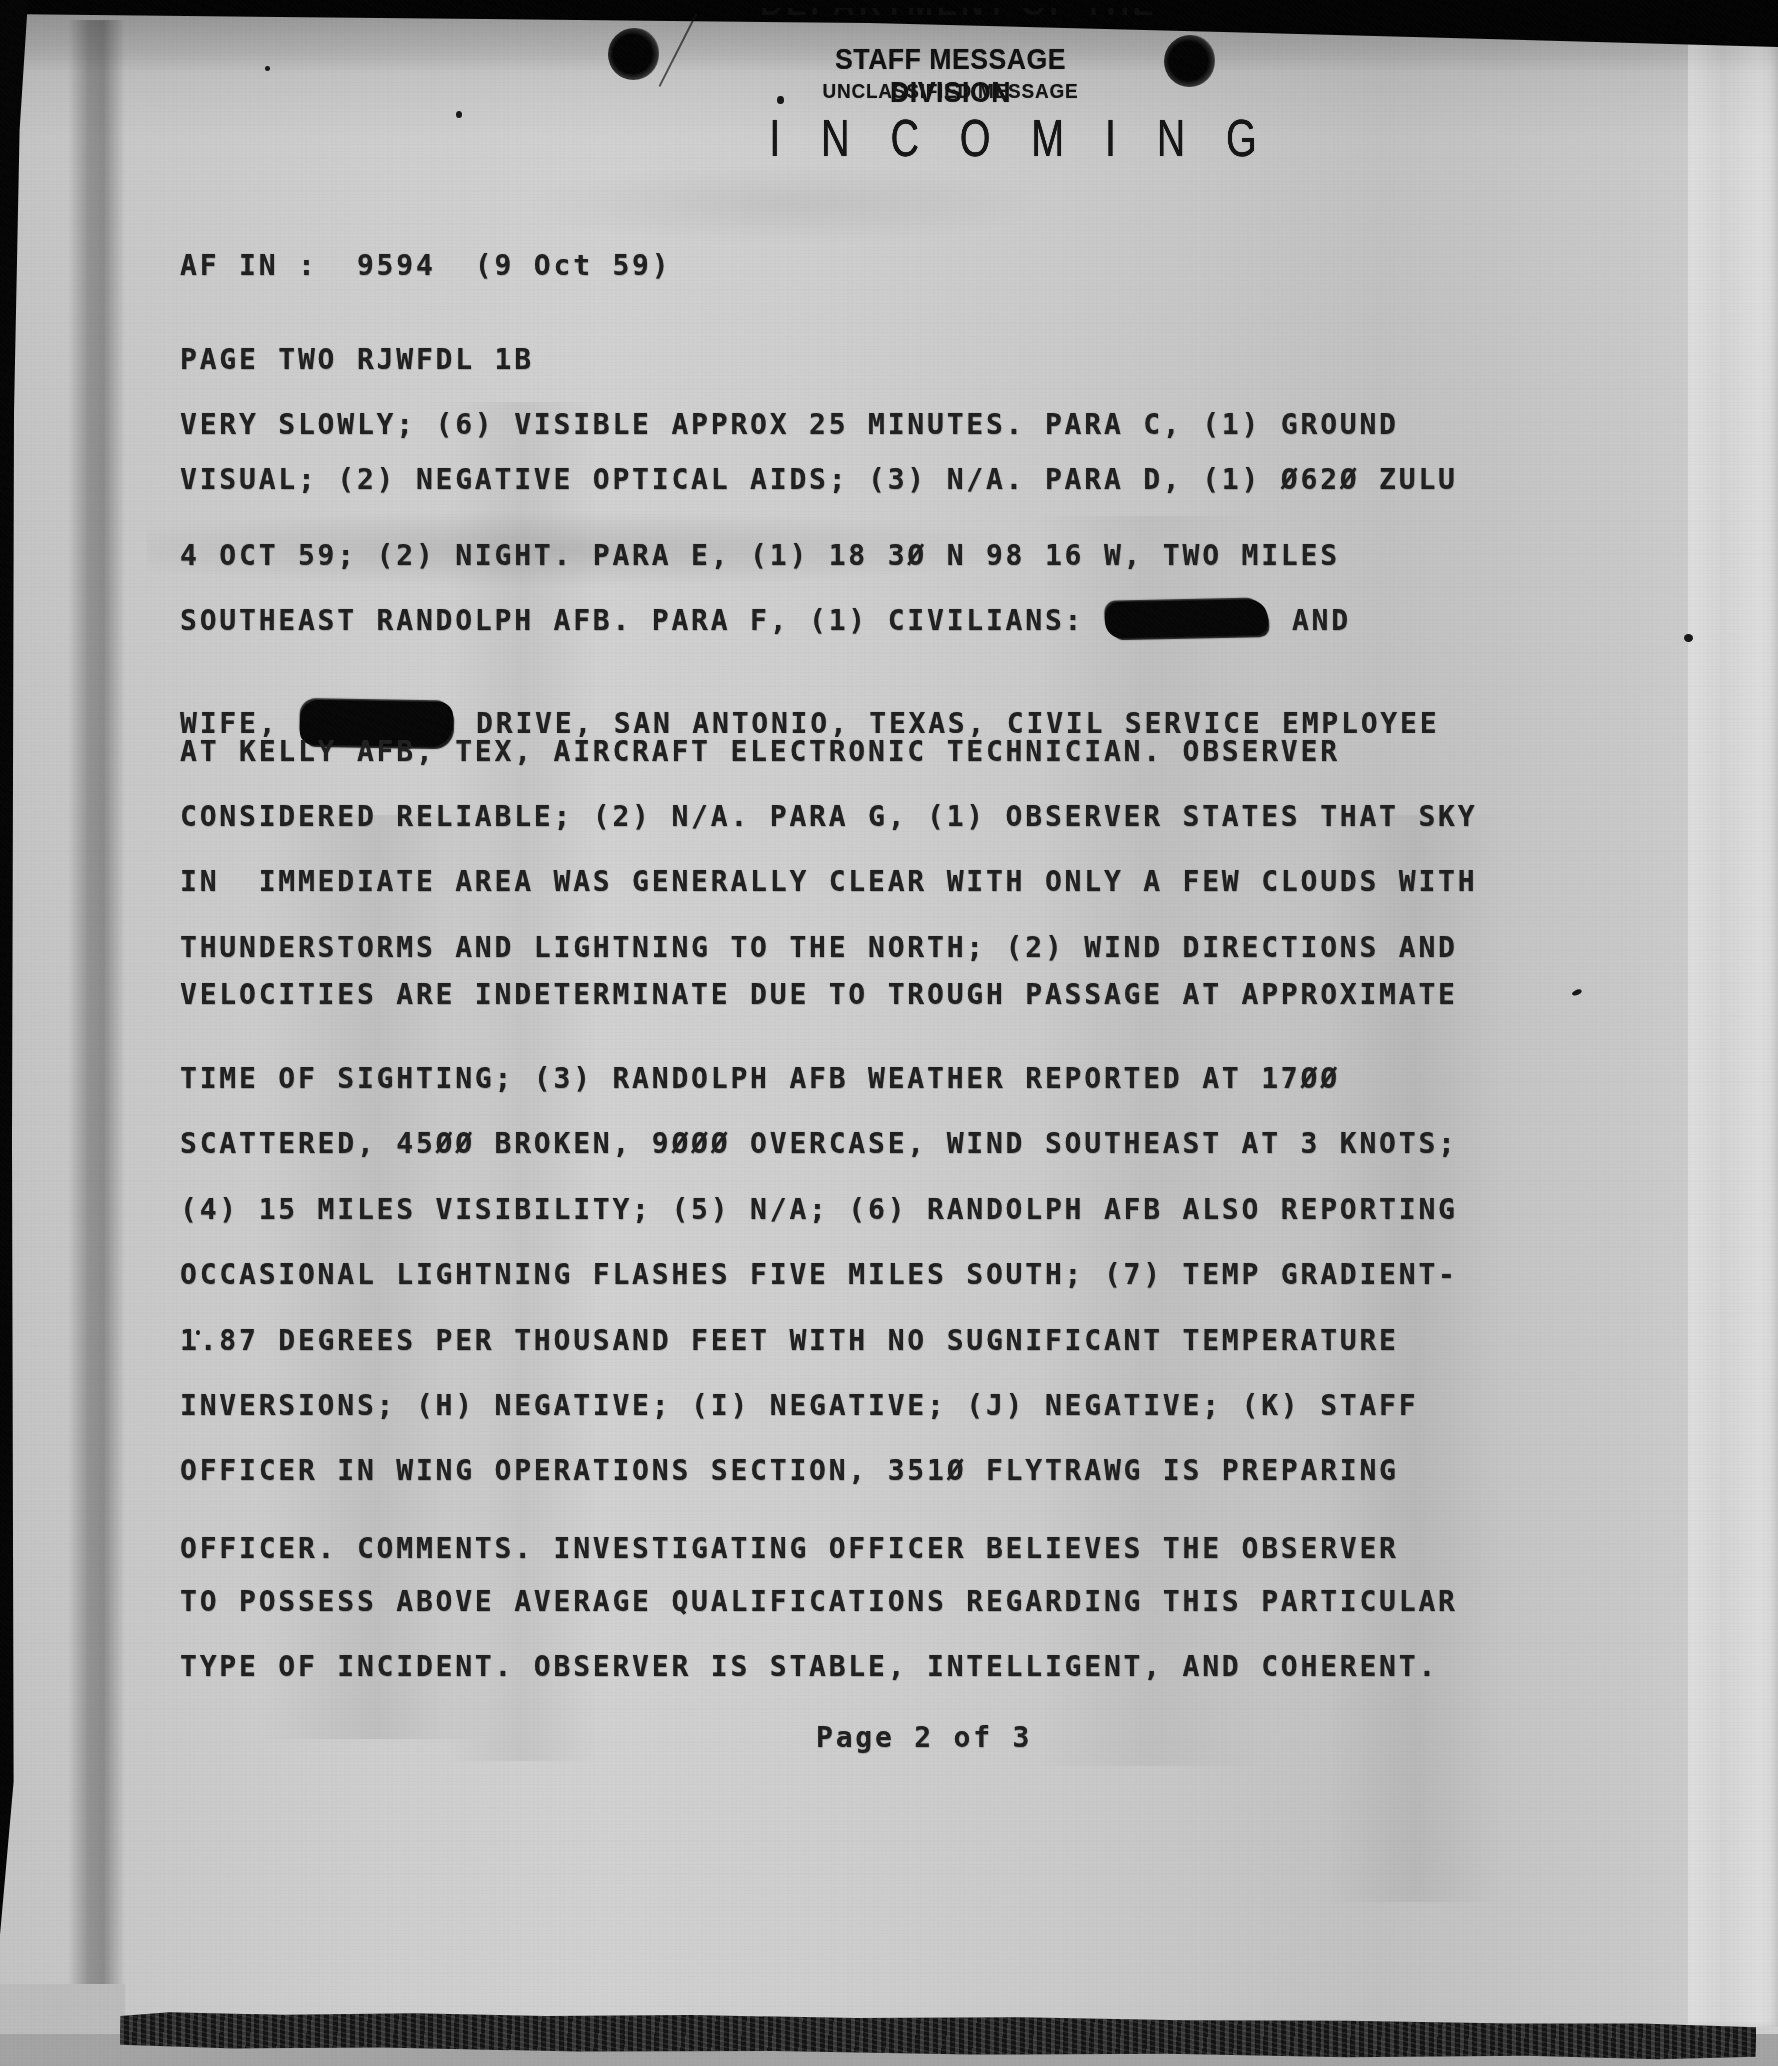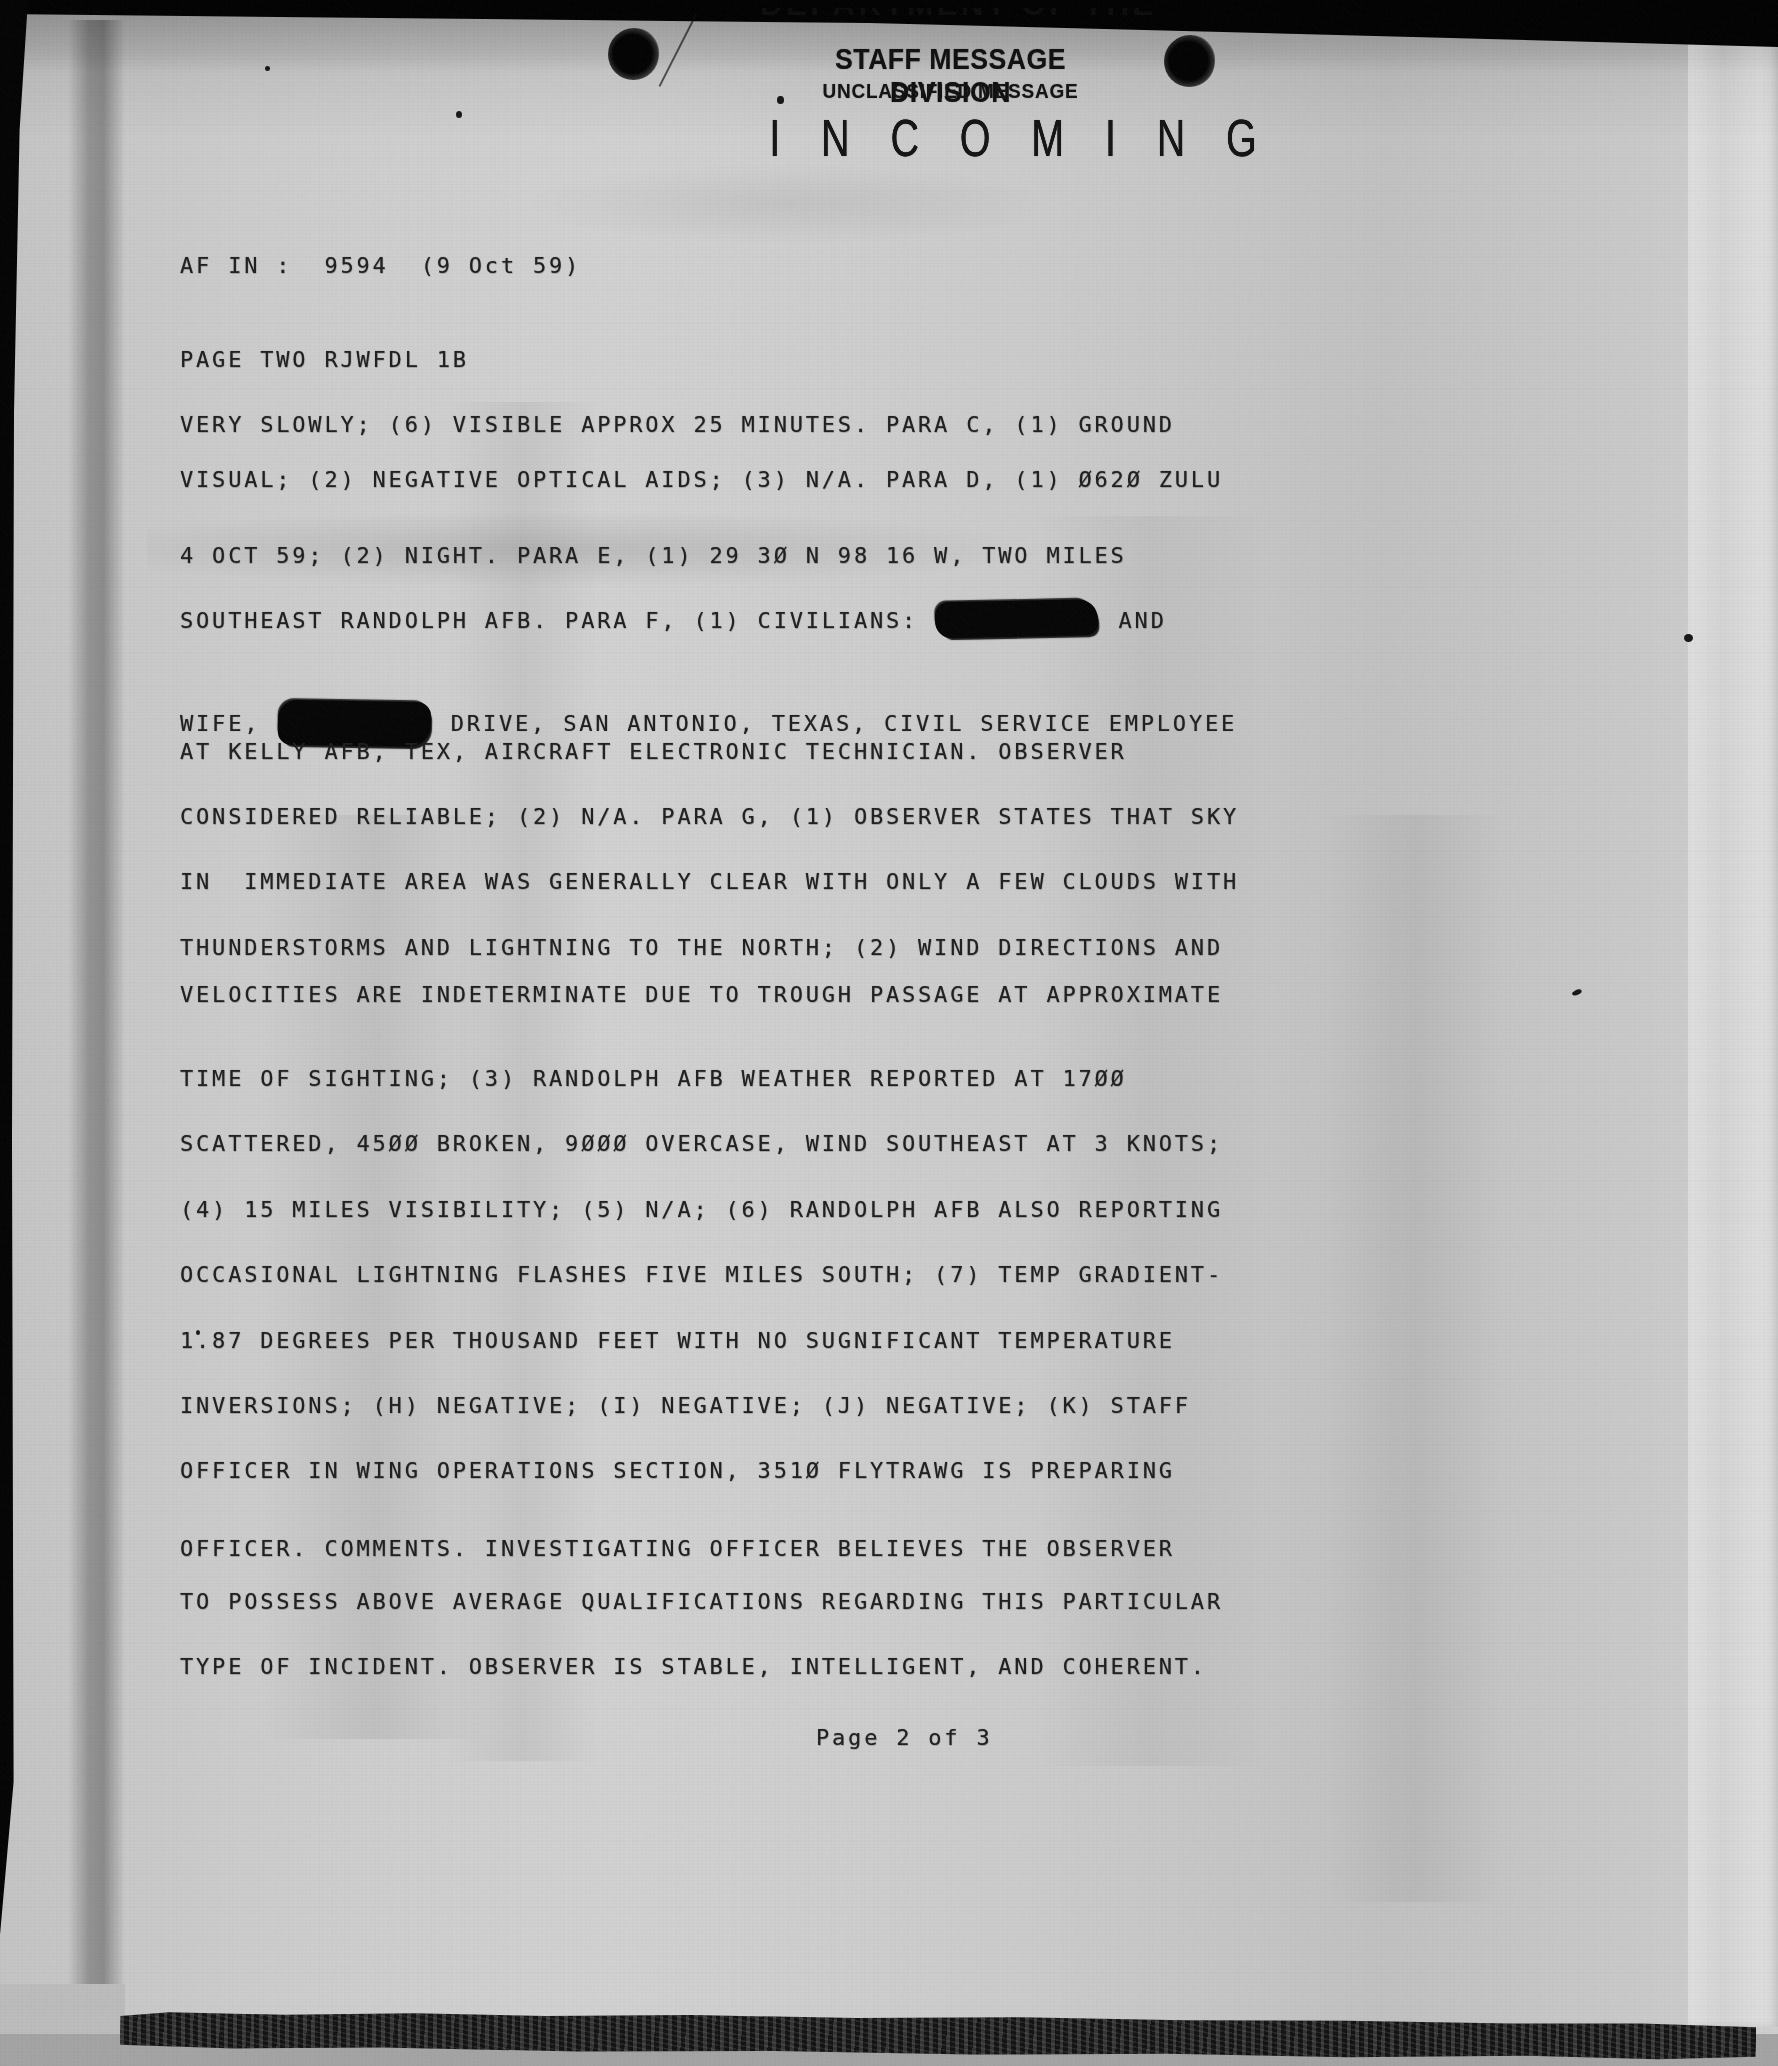--- a/index.html
+++ b/index.html
@@ -91,21 +91,21 @@
     position:absolute;left:712px;top:108px;width:478px;text-align:center;
     font-family:"Liberation Sans",sans-serif;font-weight:400;font-size:52px;
     letter-spacing:19.6px;color:#161616;transform:scaleX(.76);
     text-shadow:0 0 1.1px rgba(10,10,10,.55), 0 0 0.5px #000;
     white-space:nowrap;
   }
 
   
   .tw{
     position:absolute;left:180px;white-space:pre;
-    font-family:"DejaVu Sans Mono",monospace;font-weight:400;font-size:22px;
+    font-family:"DejaVu Sans Mono",monospace;font-weight:700;font-size:28px;
     letter-spacing:2.8px;color:#212121;line-height:39px;
     text-shadow:0 0 1.1px rgba(28,28,28,.45), 0.5px 0.5px 0.5px rgba(28,28,28,.18);
     filter:blur(0.2px);
   }
   .redaction{
     display:inline-block;vertical-align:middle;background:#080808;
     box-shadow:3.3px 4.3px 1.1px -2.2px rgba(8,8,8,.9), -2.7px -3.8px 1.1px -2.2px rgba(8,8,8,.85);
   }
   .redaction.r1{width:163px;height:36px;border-radius:14px 19.6px 12px 16.3px;transform:translateY(-3.3px) rotate(-1.2deg);margin:0 4.3px 0 1.1px;}
   .redaction.r2{width:153px;height:45px;border-radius:18.5px 14px 22px 13px;transform:translateY(-1.1px) rotate(1deg);margin:0 3.3px 0 2.2px;}
@@ -150,21 +150,21 @@
     <div class="hdr-class">UNCLASSIFIED MESSAGE</div>
     <div class="hdr-incoming">I N C O M I N G</div>
   </div>
 
   <div class="tw" style="top:246px;">AF IN :  9594  (9 Oct 59)</div>
   <div class="tw" style="top:340px;">PAGE TWO RJWFDL 1B</div>
 
   <div>
     <div class="tw" style="top:405px;">VERY SLOWLY; (6) VISIBLE APPROX 25 MINUTES. PARA C, (1) GROUND</div>
     <div class="tw" style="top:460px;">VISUAL; (2) NEGATIVE OPTICAL AIDS; (3) N/A. PARA D, (1) Ø62Ø ZULU</div>
-    <div class="tw" style="top:536px;">4 OCT 59; (2) NIGHT. PARA E, (1) 29 3Ø N 98 16 W, TWO MILES</div>
+    <div class="tw" style="top:536px;">4 OCT 59; (2) NIGHT. PARA E, (1) 18 3Ø N 98 16 W, TWO MILES</div>
     <div class="tw" style="top:601px;"><span>SOUTHEAST RANDOLPH AFB. PARA F, (1) CIVILIANS: </span><span class="redaction r1"></span><span> AND</span></div>
     <div class="tw" style="top:702px;"><span>WIFE, </span><span class="redaction r2"></span><span> DRIVE, SAN ANTONIO, TEXAS, CIVIL SERVICE EMPLOYEE</span></div>
     <div class="tw" style="top:732px;">AT KELLY AFB, TEX, AIRCRAFT ELECTRONIC TECHNICIAN. OBSERVER</div>
     <div class="tw" style="top:797px;">CONSIDERED RELIABLE; (2) N/A. PARA G, (1) OBSERVER STATES THAT SKY</div>
     <div class="tw" style="top:862px;">IN  IMMEDIATE AREA WAS GENERALLY CLEAR WITH ONLY A FEW CLOUDS WITH</div>
     <div class="tw" style="top:928px;">THUNDERSTORMS AND LIGHTNING TO THE NORTH; (2) WIND DIRECTIONS AND</div>
     <div class="tw" style="top:975px;">VELOCITIES ARE INDETERMINATE DUE TO TROUGH PASSAGE AT APPROXIMATE</div>
     <div class="tw" style="top:1059px;">TIME OF SIGHTING; (3) RANDOLPH AFB WEATHER REPORTED AT 17ØØ</div>
     <div class="tw" style="top:1124px;">SCATTERED, 45ØØ BROKEN, 9ØØØ OVERCASE, WIND SOUTHEAST AT 3 KNOTS;</div>
     <div class="tw" style="top:1190px;">(4) 15 MILES VISIBILITY; (5) N/A; (6) RANDOLPH AFB ALSO REPORTING</div>

